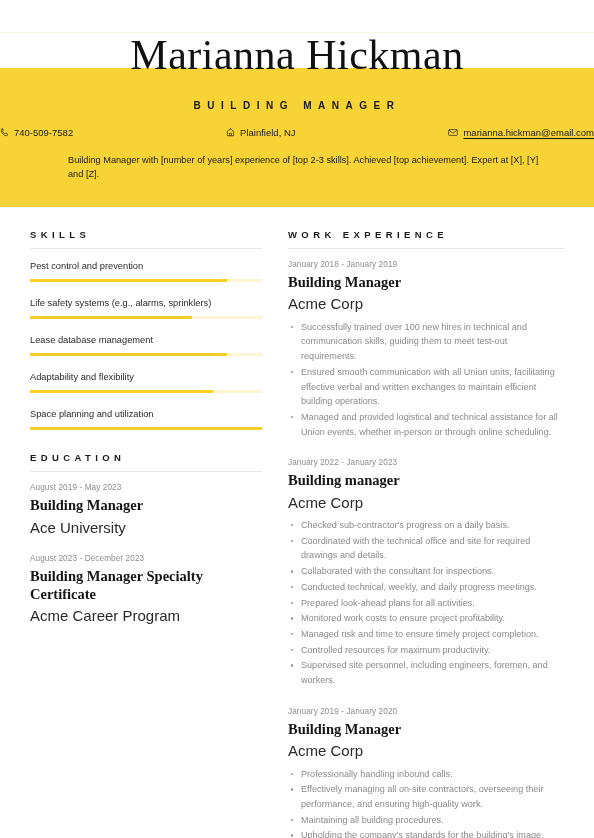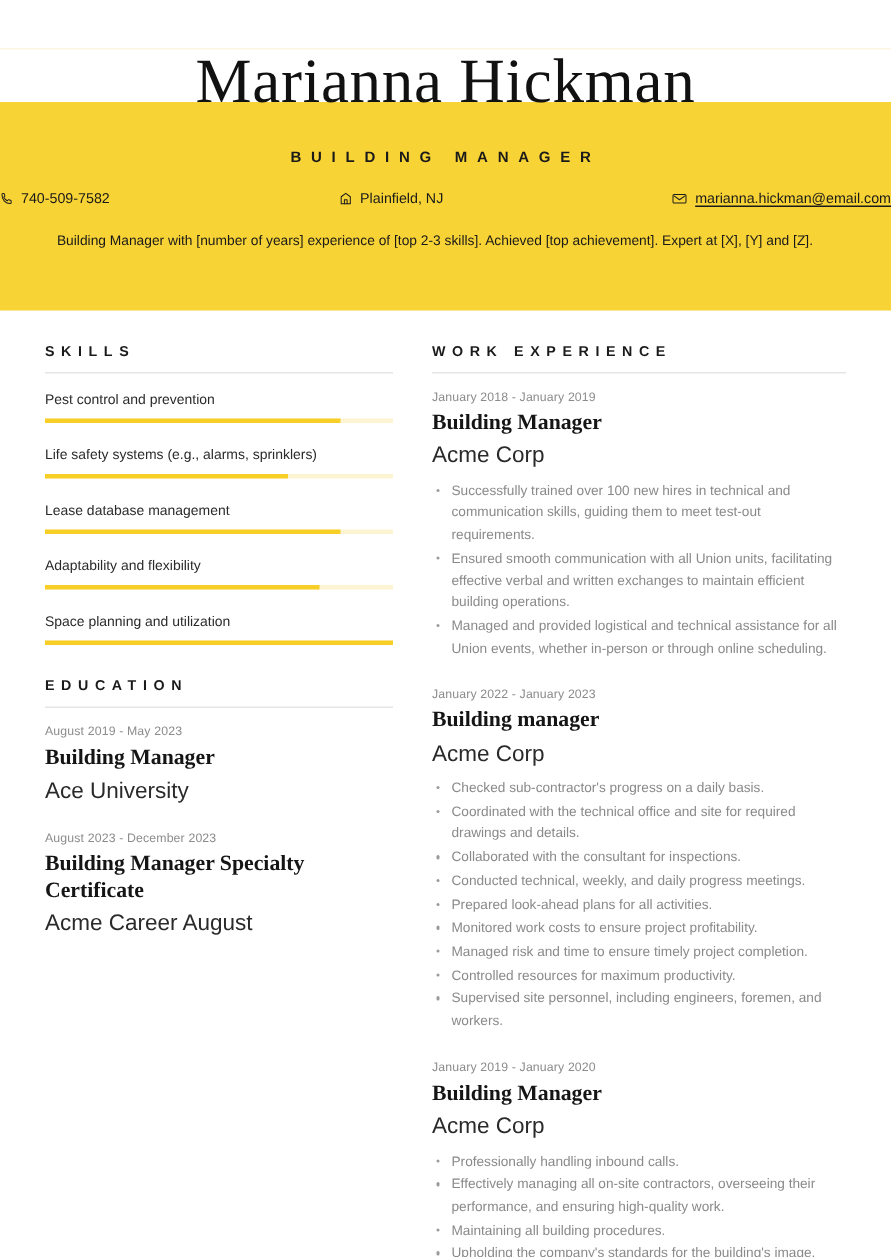--- a/index.html
+++ b/index.html
@@ -80,22 +80,22 @@
     line-height: 1;
   }
   .contact-item svg { display: block; }
   .contact-item .ci-text { font-size: 9.5px; color: #1a1a1a; }
   .contact-item .ci-text.link {
     text-decoration: underline;
     text-underline-offset: 2px;
   }
   .summary {
     position: absolute;
-    top: 153px; left: 36px; right: 52px;
-    text-align: right;
+    top: 153px; left: 68px; right: 52px;
+    text-align: left;
     font-size: 9.2px;
     line-height: 1.55;
     color: #1a1a1a;
   }
 
   
   .body-wrap {
     position: absolute;
     top: 207px; left: 0; right: 0; bottom: 0;
     display: flex;
@@ -280,21 +280,21 @@
         <div class="section-rule"></div>
         <div id="education-list">
             <div class="entry">
               <div class="entry-dates">August 2019 - May 2023</div>
               <div class="entry-title">Building Manager</div>
               <div class="entry-org">Ace University</div>
             </div>
             <div class="entry">
               <div class="entry-dates">August 2023 - December 2023</div>
               <div class="entry-title">Building Manager Specialty Certificate</div>
-              <div class="entry-org">Acme Career August</div>
+              <div class="entry-org">Acme Career Program</div>
             </div>
           </div>
       </div>
 
     </div>
 
     <div class="col-right">
       <div>
         <div class="section-title">Work Experience</div>
         <div class="section-rule"></div>

